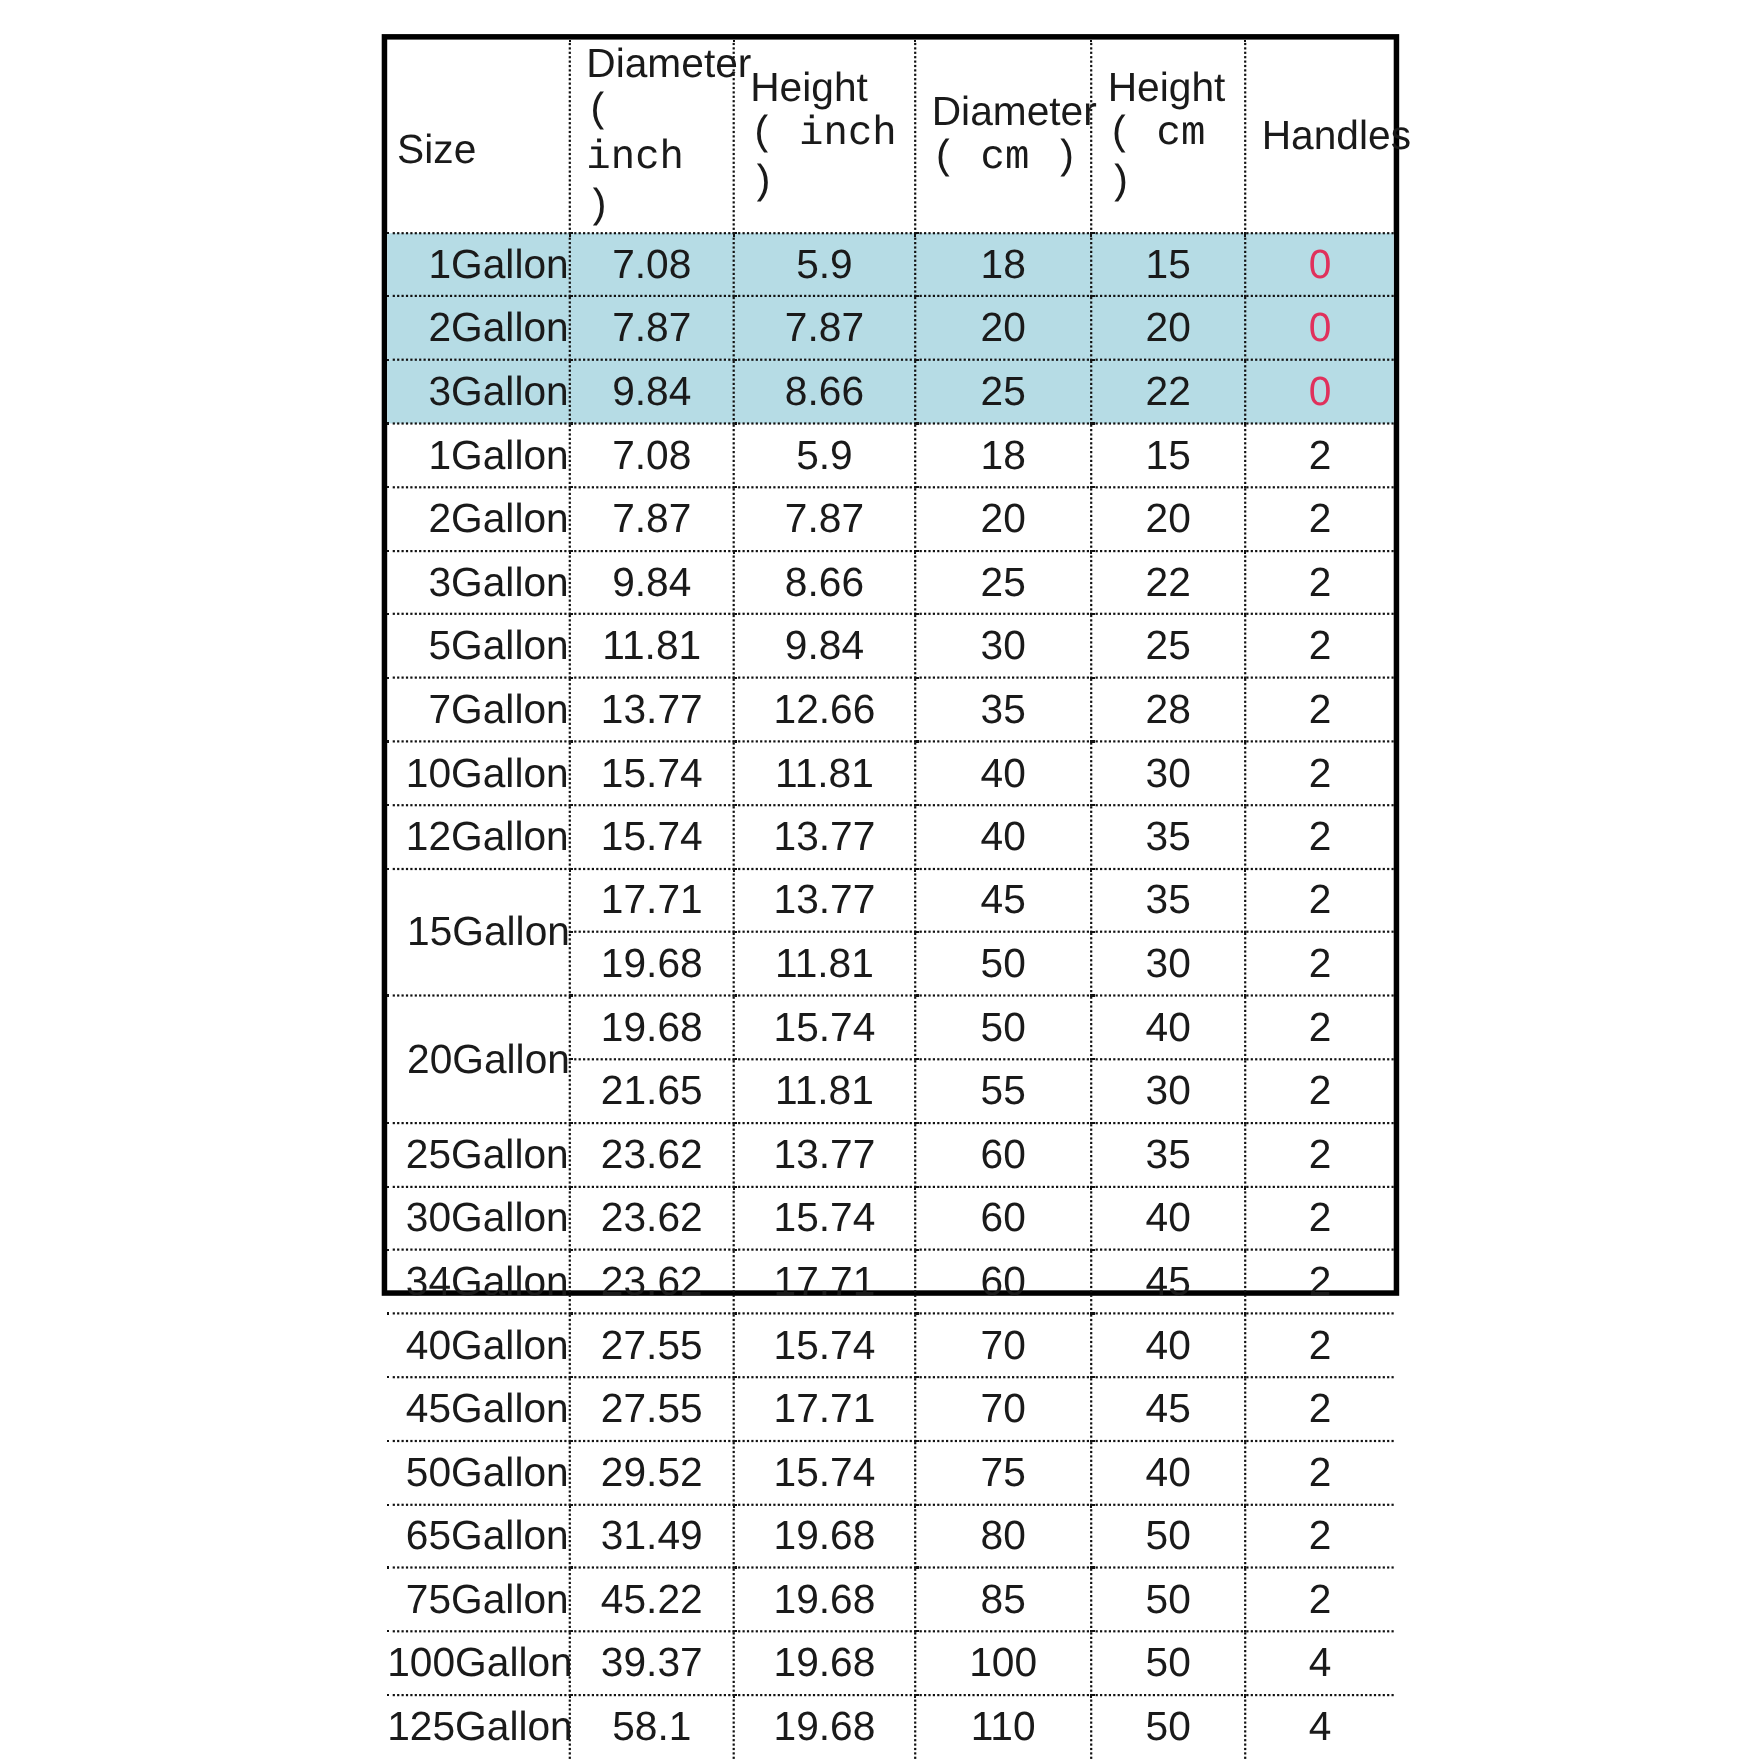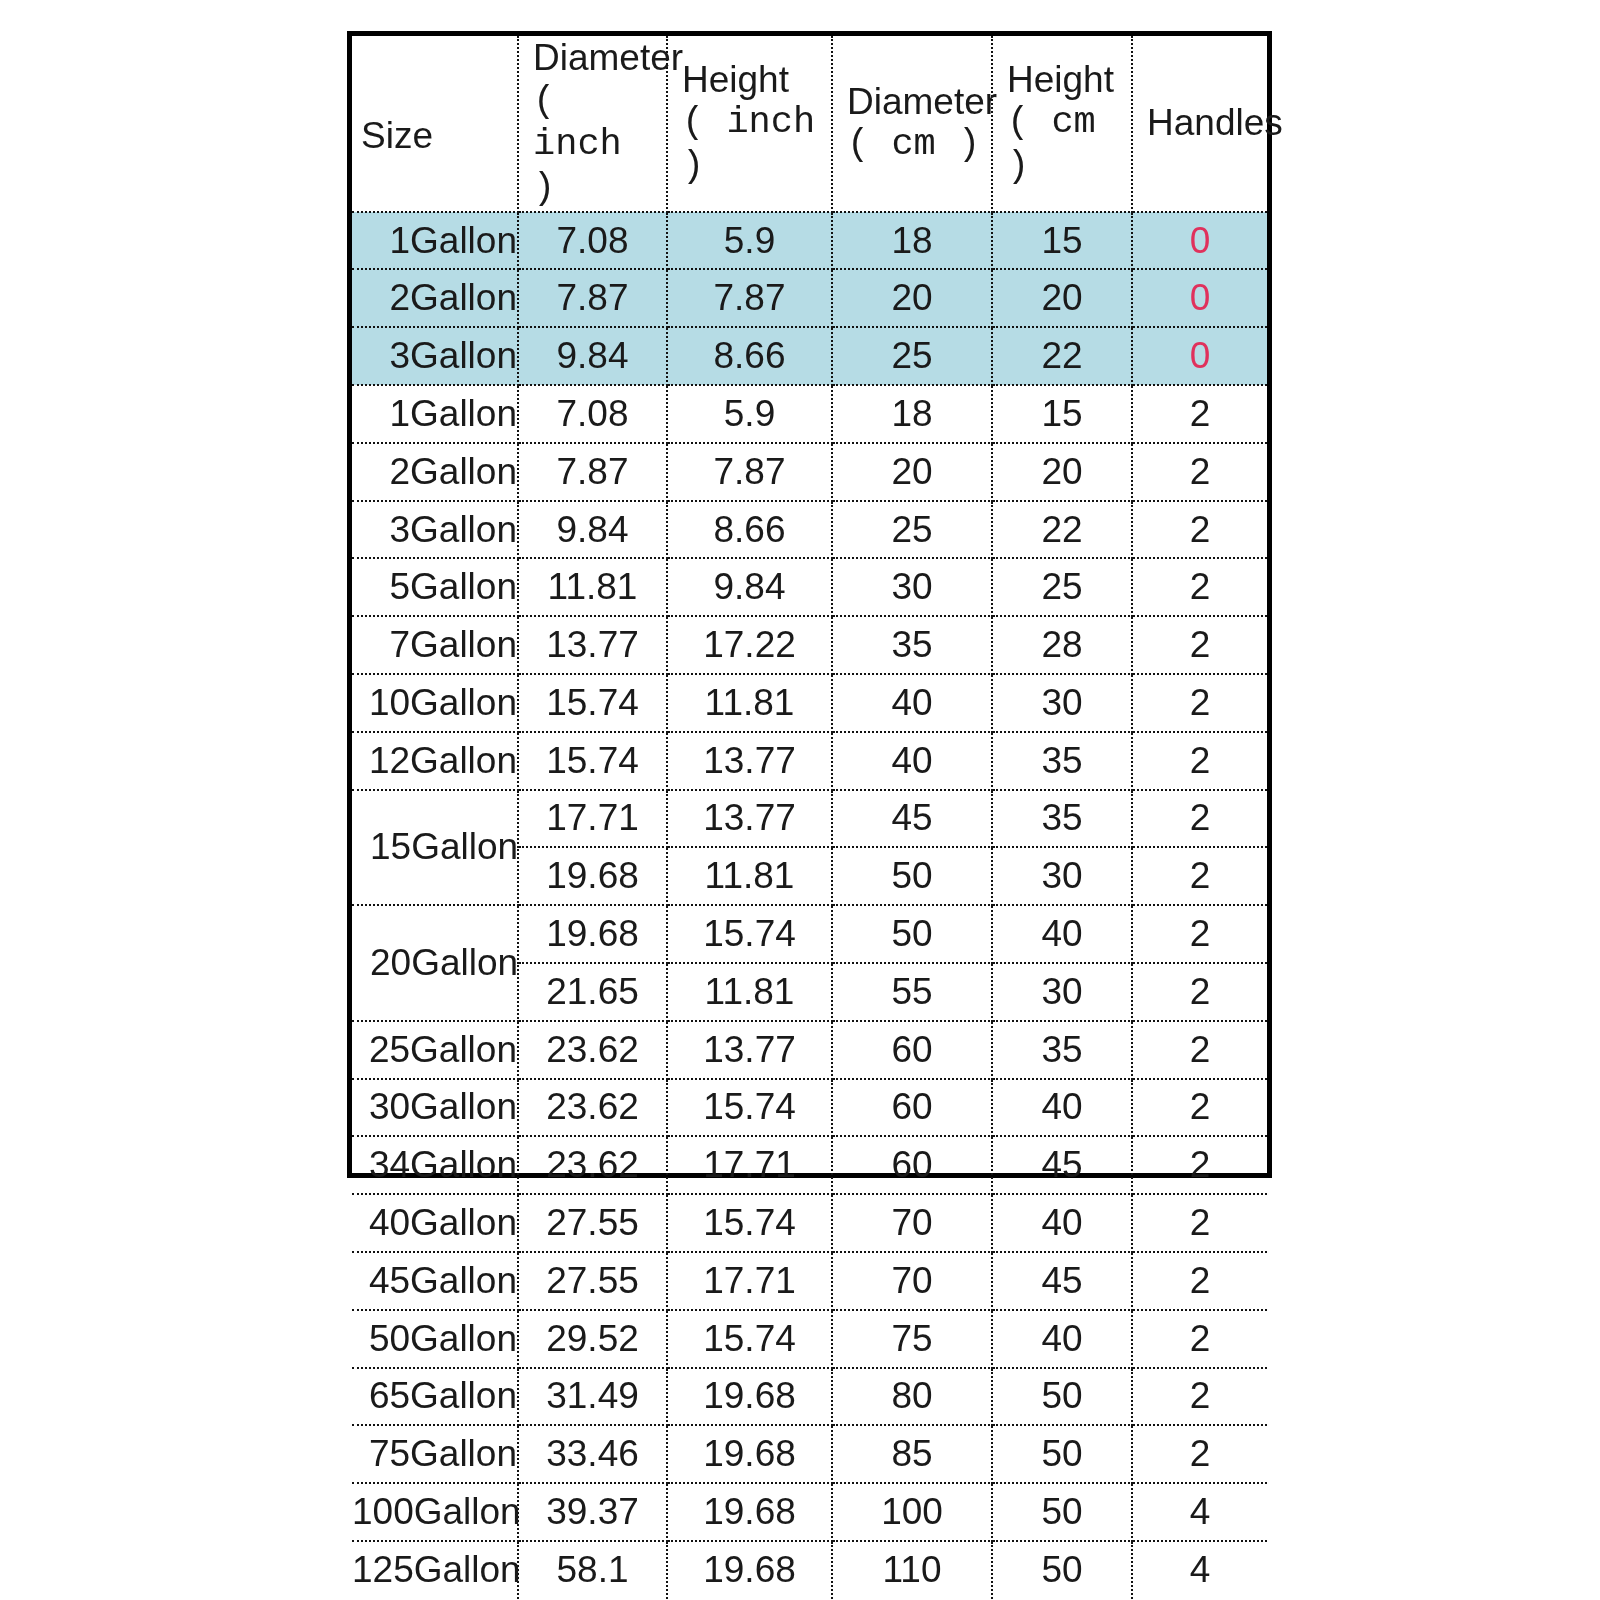--- a/index.html
+++ b/index.html
@@ -175,21 +175,21 @@
             <td class="size-cell">5Gallon</td>
             <td class="num">11.81</td>
             <td class="num">9.84</td>
             <td class="num">30</td>
             <td class="num">25</td>
             <td class="handles">2</td>
           </tr>
           <tr class="data-row">
             <td class="size-cell">7Gallon</td>
             <td class="num">13.77</td>
-            <td class="num">17.22</td>
+            <td class="num">12.66</td>
             <td class="num">35</td>
             <td class="num">28</td>
             <td class="handles">2</td>
           </tr>
           <tr class="data-row">
             <td class="size-cell">10Gallon</td>
             <td class="num">15.74</td>
             <td class="num">11.81</td>
             <td class="num">40</td>
             <td class="num">30</td>
@@ -284,21 +284,21 @@
           <tr class="data-row">
             <td class="size-cell">65Gallon</td>
             <td class="num">31.49</td>
             <td class="num">19.68</td>
             <td class="num">80</td>
             <td class="num">50</td>
             <td class="handles">2</td>
           </tr>
           <tr class="data-row">
             <td class="size-cell">75Gallon</td>
-            <td class="num">33.46</td>
+            <td class="num">45.22</td>
             <td class="num">19.68</td>
             <td class="num">85</td>
             <td class="num">50</td>
             <td class="handles">2</td>
           </tr>
           <tr class="data-row">
             <td class="size-cell">100Gallon</td>
             <td class="num">39.37</td>
             <td class="num">19.68</td>
             <td class="num">100</td>

